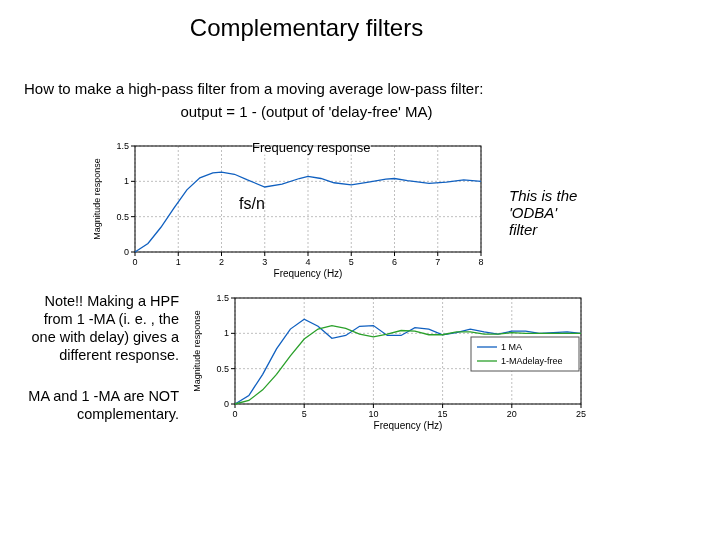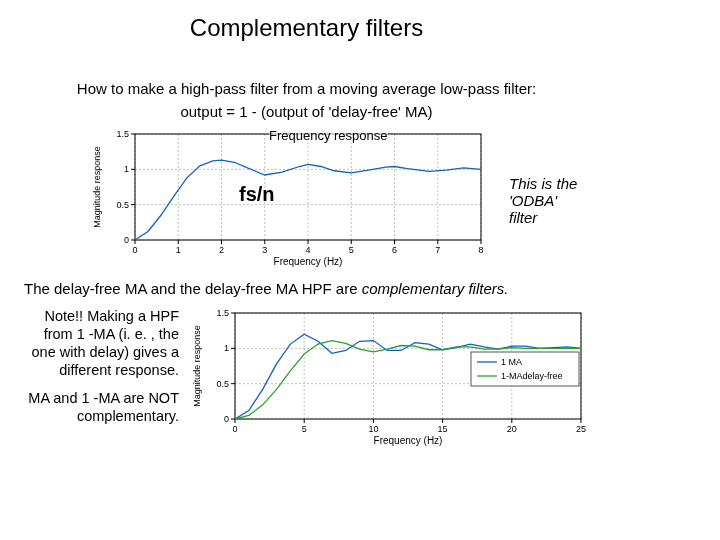--- a/index.html
+++ b/index.html
@@ -19,52 +19,51 @@
     width: 613px;
   }
   .title {
     text-align: center;
     font-size: 24px;
     margin-top: 4px;
     margin-bottom: 14px;
   }
   .subtitle {
     font-size: 15px;
-    text-align: center;
+    text-align: left;
     margin-bottom: 6px;
     margin-top: 38px;
   }
   .formula {
     font-size: 15px;
     text-align: center;
-    margin-bottom: 8px;
+    margin-bottom: 20px;
   }
   .chart-row {
     display: flex;
     align-items: center;
     justify-content: flex-start;
     margin-bottom: 8px;
     padding-left: 65px;
   }
   .chart1-wrap {
     position: relative;
   }
   .chart1-annot-freq {
     position: absolute;
     top: 0px;
-    left: 180px;
+    left: 163px;
     font-size: 13px;
     background: rgba(255,255,255,0.6);
   }
   .chart1-annot-fsn {
     position: absolute;
     top: 55px;
     left: 150px;
-    font-size: 20px;
-    font-weight: bold;
+    font-size: 16px;
   }
   .odba-note {
     margin-left: 20px;
     font-size: 15px;
     max-width: 120px;
     font-style: italic;
   }
   .body-text {
     font-size: 15px;
     margin: 8px 0 8px 0;
@@ -76,21 +75,21 @@
     margin-top: 6px;
   }
   .note-block {
     width: 250px;
     text-align: right;
     font-size: 14.5px;
     margin-right: 10px;
     line-height: 1.25;
   }
   .note-2 {
-    margin-top: 10px;
+    margin-top: 22px;
     text-align: right;
   }
   svg text { font-family: Arial, Helvetica, sans-serif; }
   .axis { stroke: #000; stroke-width: 1; fill: none; }
   .grid { stroke: #bfbfbf; stroke-width: 1; stroke-dasharray: 2 2; }
   .trace-g { stroke: #2aa02a; stroke-width: 1.3; fill: none; }
   .trace-b { stroke: #1060c0; stroke-width: 1.3; fill: none; }
   .legend-box { fill: #fff; stroke: #555; stroke-width: 1; }
 </style>
 </head>
@@ -147,23 +146,20 @@
           <text x="219" y="137" font-size="10" text-anchor="middle">Frequency (Hz)</text>
           <text transform="translate(11,59) rotate(-90)" font-size="9" text-anchor="middle">Magnitude response</text>
           <path class="trace-b" d="M46 112 L58.975 103.52 L71.95 87.26666666666667 L84.92500000000001 68.18666666666667 L97.9 49.81333333333333 L110.875 37.8 L123.85000000000001 32.853333333333325 L132.5 32.146666666666675 L145.475 34.266666666666666 L158.45 39.92 L175.75 46.986666666666665 L193.04999999999998 44.16 L210.35 38.50666666666666 L219 36.386666666666656 L231.975 38.50666666666666 L244.95 42.74666666666667 L262.25 44.866666666666674 L279.55 42.03999999999999 L296.85 39.21333333333334 L305.5 38.50666666666666 L318.47499999999997 40.626666666666665 L340.09999999999997 43.45333333333333 L357.40000000000003 42.03999999999999 L374.7 39.92 L392 41.33333333333334 "></path>
         </svg>
       <div class="chart1-annot-freq">Frequency response</div>
       <div class="chart1-annot-fsn">fs/n</div>
     </div>
     <div class="odba-note">This is the 'ODBA' filter</div>
   </div>
 
-  <div class="body-text">
-    <span>The delay-free MA and the delay-free MA HPF are </span><em>complementary filters.</em>
-  </div>
 
   <div class="bottom-row">
     <div class="note-block">
       <div>Note!! Making a HPF from 1 -MA (i. e. , the one with delay) gives a different response.</div>
       <div class="note-2">MA and 1 -MA are NOT complementary.</div>
     </div>
     <div>
       <svg id="chart2" width="400" height="140">
           <line class="grid" x1="46" y1="6" x2="46" y2="112"></line>
           <line class="grid" x1="115.2" y1="6" x2="115.2" y2="112"></line>

